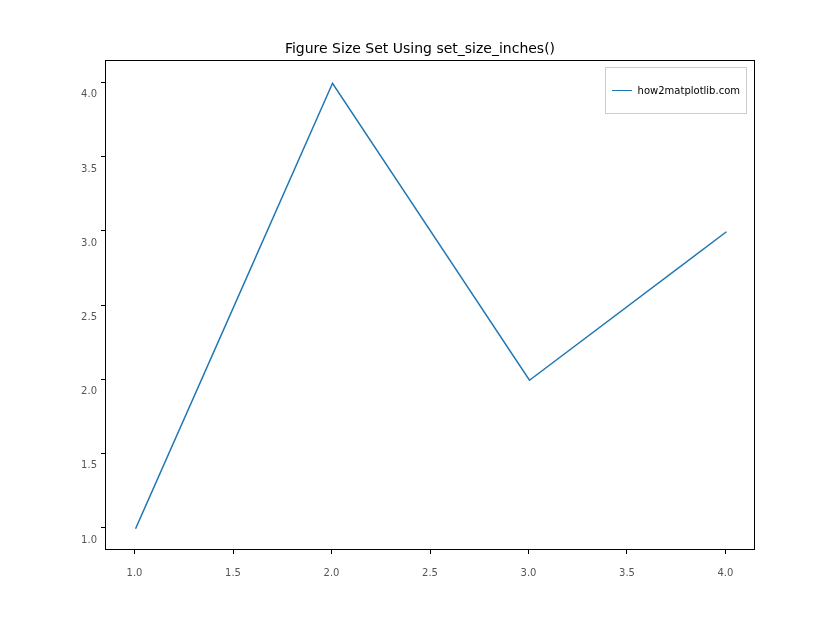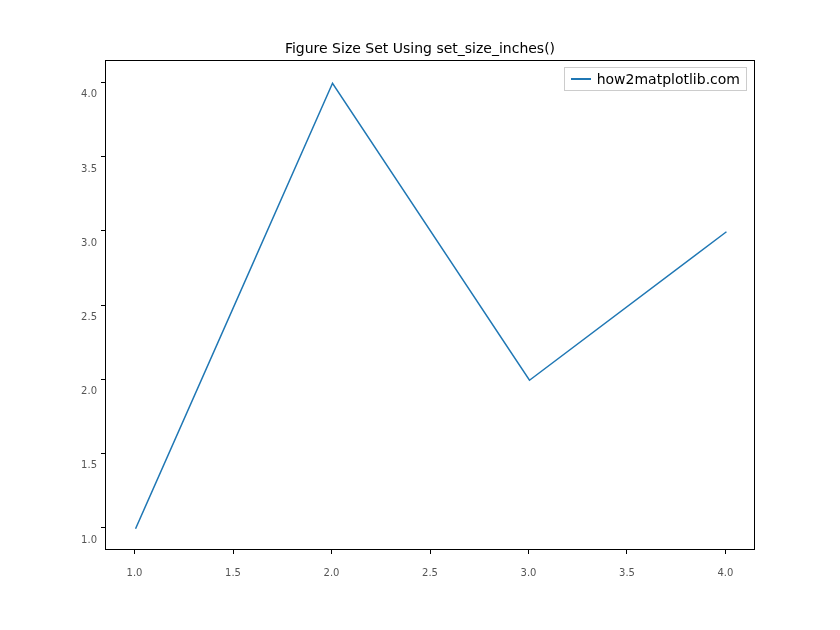--- a/index.html
+++ b/index.html
@@ -37,22 +37,22 @@
       background: black;
     }
     .tick-x { width: 1px; height: 4px; }
     .tick-y { width: 4px; height: 1px; }
     .legend {
       position: absolute;
       right: 7px;
       top: 6px;
       border: 1px solid #ccc;
       background: white;
-      padding: 3px 6px;
-      font-size: 14px;
+      padding: 17px 6px;
+      font-size: 10px;
       display: flex;
       align-items: center;
       gap: 6px;
     }
     .legend-line {
       width: 20px;
       height: 1.5px;
       background: #1f77b4;
     }
     svg.line-plot {

